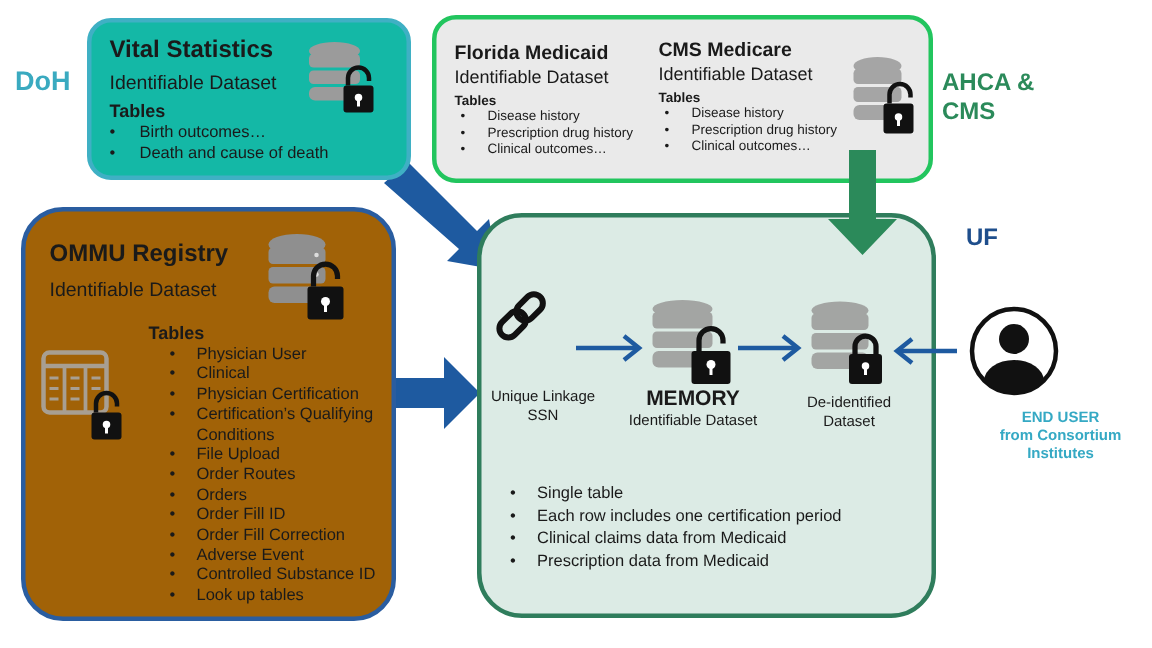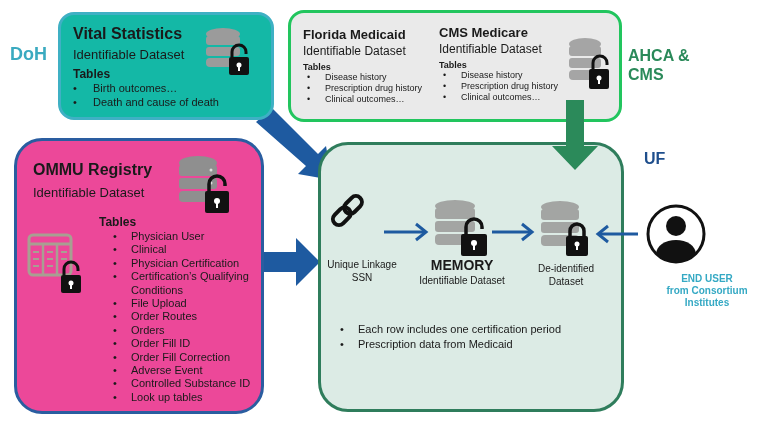--- a/index.html
+++ b/index.html
@@ -24,21 +24,21 @@
   .mc-col { top: 14px; }
   .mc-title { font-size: 13px; font-weight: 700; }
   .mc-sub { font-size: 12px; margin-top: 2px; }
   .mc-tab { font-size: 9px; font-weight: 700; margin-top: 4px; }
   .mc-list { font-size: 9px; line-height: 11px; }
   .mc-list li { padding-left: 20px; }
   .mc-list li::before { left: 2px; }
   #ahca-label { left: 628px; top: 46px; font-size: 16px; font-weight: 700; color: #2b8a5a; line-height: 19px; }
 
   
-  #om-box { left: 14px; top: 138px; width: 250px; height: 276px; background: #ec4899; border: 3px solid #2a5da0; border-radius: 28px; }
+  #om-box { left: 14px; top: 138px; width: 250px; height: 276px; background: #a16207; border: 3px solid #2a5da0; border-radius: 28px; }
   #om-title { left: 16px; top: 20px; font-size: 16px; font-weight: 700; }
   #om-sub { left: 16px; top: 44px; font-size: 13px; }
   #om-tables-h { left: 82px; top: 74px; font-size: 12px; font-weight: 700; }
   #om-list { left: 92px; top: 89px; font-size: 11px; line-height: 13.4px; width: 170px; }
 
   
   #uf-box { left: 318px; top: 142px; width: 306px; height: 270px; background: #dcebe5; border: 3px solid #2f7d5c; border-radius: 30px; }
   #uf-label { left: 628px; top: 150px; font-size: 16px; font-weight: 700; color: #1e4e8c; margin-left: 16px; }
   #link-label { left: 322px; top: 258px; width: 80px; text-align: center; font-size: 10px; line-height: 13px; }
   #memory-title { left: 410px; top: 257px; width: 104px; text-align: center; font-size: 14px; font-weight: 700; }
@@ -238,21 +238,23 @@
   <div>Unique Linkage</div>
   <div>SSN</div>
 </div>
 <div class="abs" id="memory-title">MEMORY</div>
 <div class="abs" id="memory-sub">Identifiable Dataset</div>
 <div class="abs" id="deid-label">
   <div>De-identified</div>
   <div>Dataset</div>
 </div>
 <ul class="abs bl" id="uf-list">
+  <li>Single table</li>
   <li>Each row includes one certification period</li>
+  <li>Clinical claims data from Medicaid</li>
   <li>Prescription data from Medicaid</li>
 </ul>
 
 <div class="abs" id="eu-label">
   <div>END USER</div>
   <div>from Consortium</div>
   <div>Institutes</div>
 </div>
 
 </body></html>

